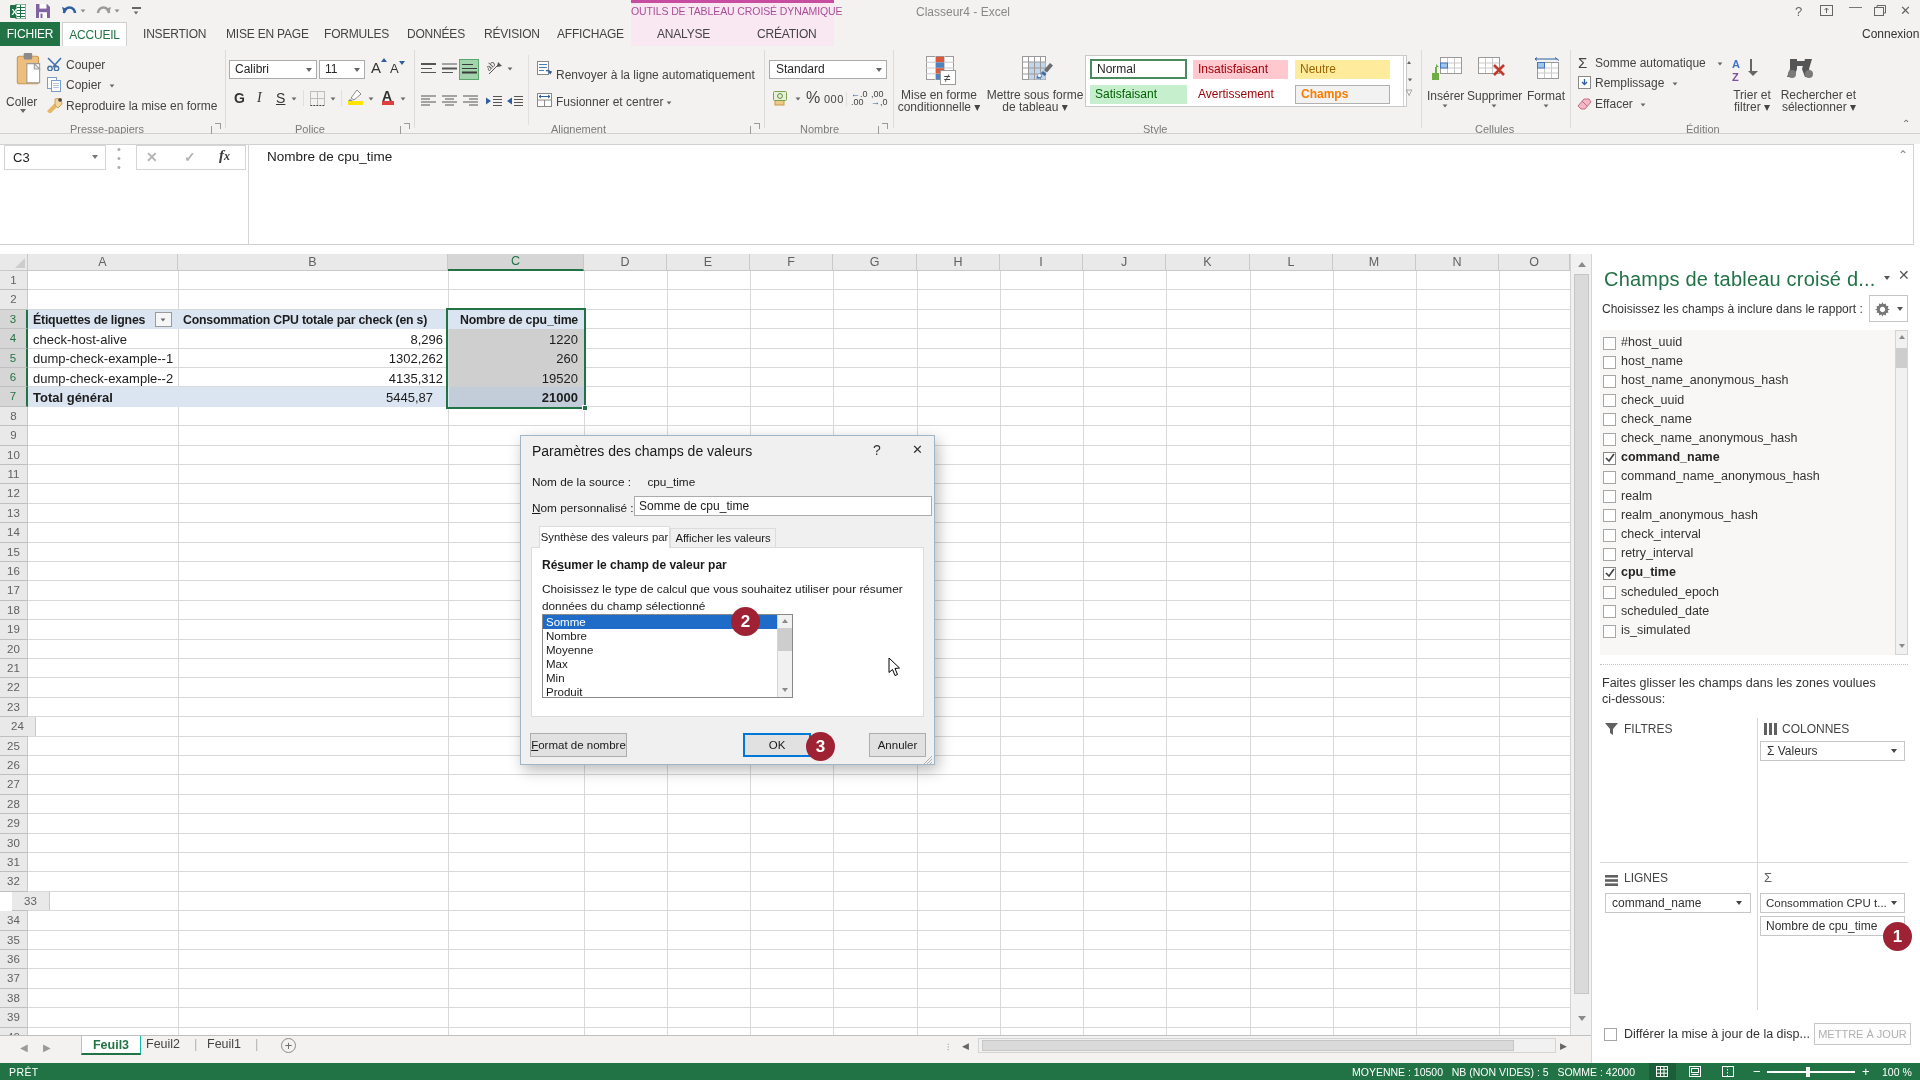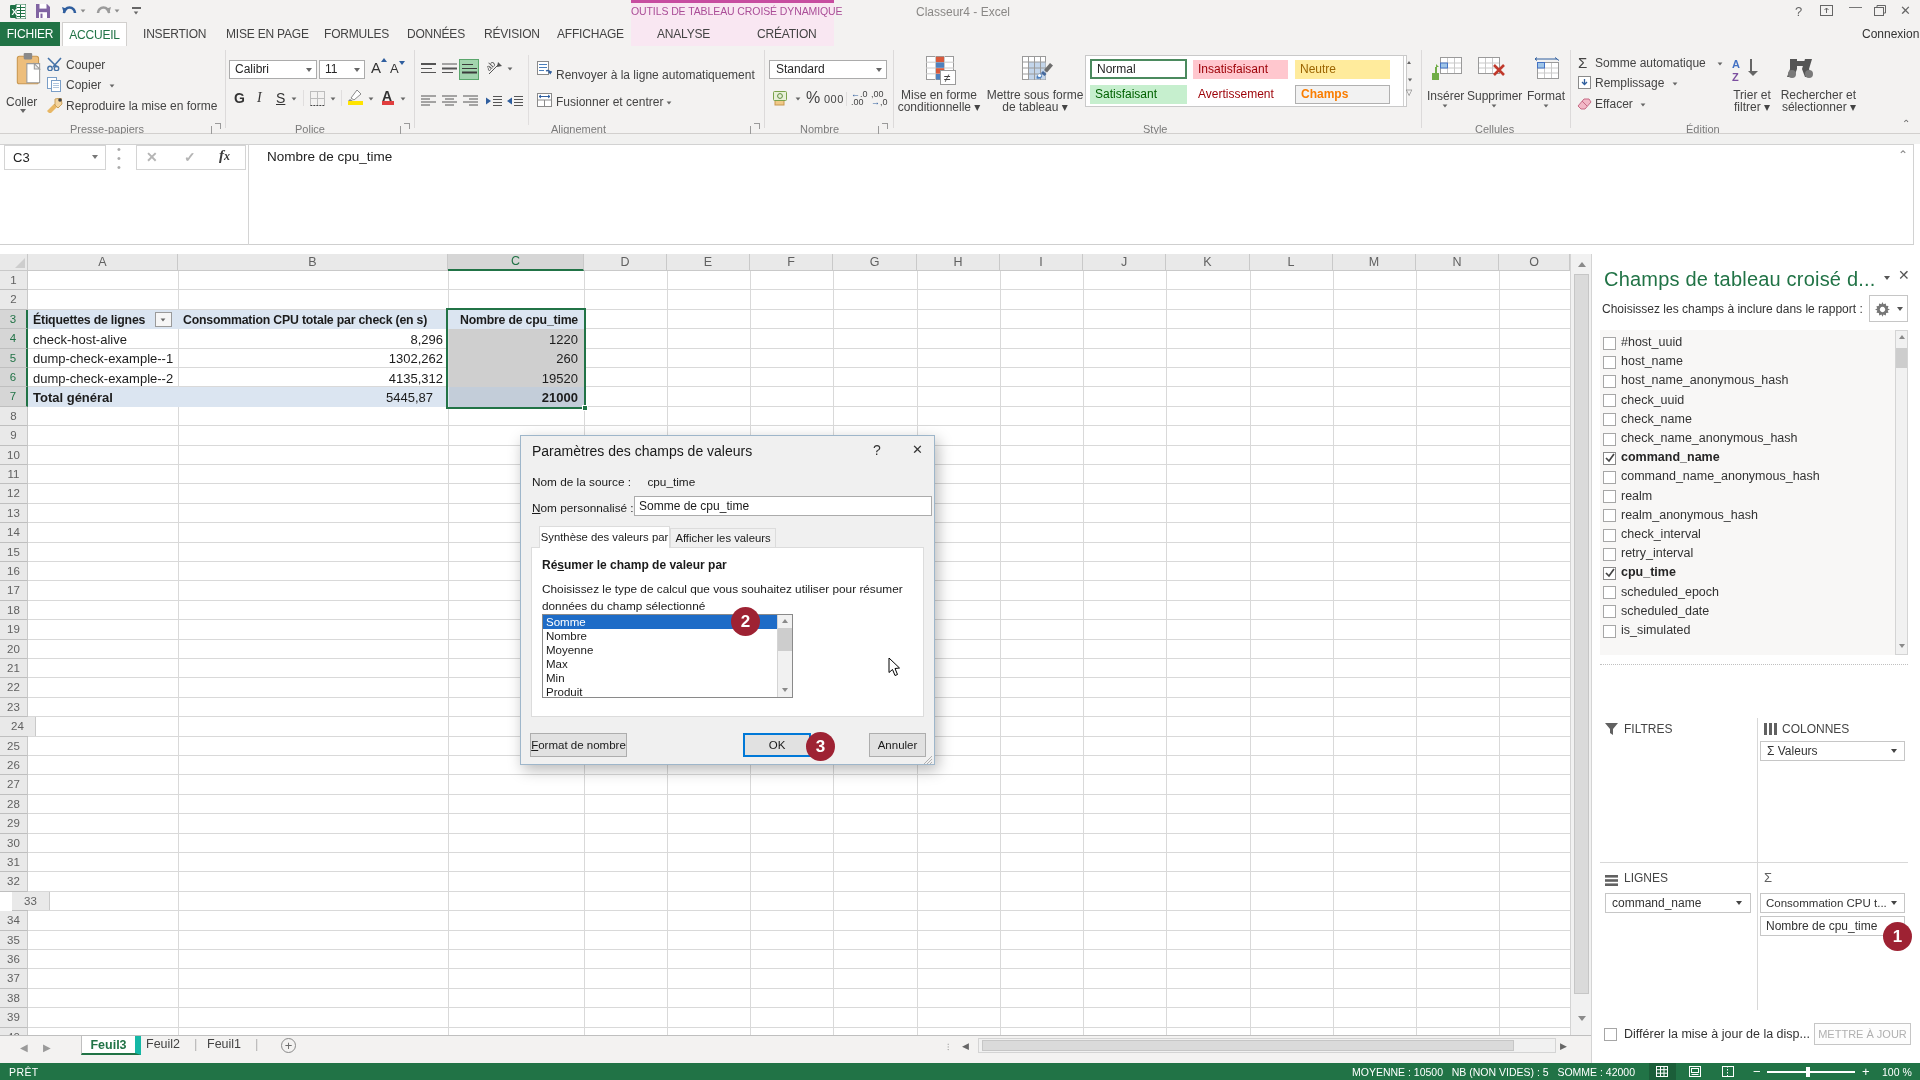--- a/index.html
+++ b/index.html
@@ -600,20 +600,21 @@
   <div class="cb" style="left:11px;top:351.2999999999999px"></div>
   <div class="abs" style="left:29px;top:349.7999999999999px;font-size:12.5px;color:#333">scheduled_date</div>
   <div class="cb" style="left:11px;top:370.4999999999999px"></div>
   <div class="abs" style="left:29px;top:368.9999999999999px;font-size:12.5px;color:#333">is_simulated</div>
   <div class="abs" style="left:303px;top:76px;width:13px;height:325px;background:#f1f1f1;border:1px solid #d4d4d4">
     <div class="dar" style="left:2.5px;top:4px;border-top:none;border-bottom:4px solid #8a8a8a;border-left-width:3px;border-right-width:3px"></div>
     <div class="abs" style="left:0;top:17px;width:11px;height:20px;background:#cdcdcd"></div>
     <div class="dar" style="left:2.5px;top:313px;border-top:4px solid #8a8a8a;border-left-width:3px;border-right-width:3px"></div>
   </div>
   <div class="abs" style="left:8px;top:410px;width:308px;height:0;border-top:1px dotted #c0c0c0"></div>
+  <div class="abs" style="left:10px;top:421px;font-size:12.5px;color:#333;line-height:16px">Faites glisser les champs dans les zones voulues<br>ci-dessous:</div>
 
   <div class="abs" style="left:165px;top:464px;width:1px;height:292px;background:#d8d8d8"></div>
   <div class="abs" style="left:8px;top:608px;width:308px;height:1px;background:#d8d8d8"></div>
   <svg class="abs" style="left:13px;top:469px" width="13" height="12" viewBox="0 0 13 12">
       <path d="M0 0 h13 l-5 6 v6 l-3-2 v-4 z" fill="#616161"></path>
     </svg>
   <div class="abs" style="left:32px;top:468px;font-size:12px;color:#444">FILTRES</div>
   <svg class="abs" style="left:172px;top:469px" width="13" height="12" viewBox="0 0 13 12">
       <g fill="#616161">
         <rect x="0" y="0" width="3" height="12"></rect>
@@ -641,21 +642,21 @@
   <div class="abs" style="left:168px;top:662px;width:145px;height:20px;background:#fff;border:1px solid #c6c6c6;font-size:12px;color:#333;line-height:18px;padding-left:5px;overflow:hidden;white-space:nowrap">Nombre de cpu_time</div>
 
   <div class="cb" style="left:12px;top:774px"></div>
   <div class="abs" style="left:32px;top:773px;font-size:12.5px;color:#333">Différer la mise à jour de la disp...</div>
   <div class="abs" style="left:222px;top:769px;width:97px;height:22px;border:1px solid #c6c6c6;background:#fdfdfd;color:#b0b0b0;font-size:11px;text-align:center;line-height:20px">METTRE À JOUR</div>
 </div>
 
 <div class="abs" id="sheetbar">
   <div class="abs" style="left:20px;top:6px;color:#9a9a9a;font-size:10px">◀</div>
   <div class="abs" style="left:43px;top:6px;color:#9a9a9a;font-size:10px">▶</div>
-  <div class="abs" style="left:81px;top:0;width:60px;height:19px;background:#fff;border-left:1px solid #bfbfbf;border-right:6px solid #14b8a6;border-bottom:2px solid #217346;color:#217346;font-weight:bold;font-size:12.5px;text-align:center;line-height:18px">Feuil3</div>
+  <div class="abs" style="left:81px;top:0;width:60px;height:19px;background:#fff;border-left:1px solid #bfbfbf;border-right:1px solid #14b8a6;border-bottom:2px solid #217346;color:#217346;font-weight:bold;font-size:12.5px;text-align:center;line-height:18px">Feuil3</div>
   <div class="abs" style="left:146px;top:1px;color:#444;font-size:12.5px">Feuil2</div>
   <div class="abs" style="left:194px;top:0px;color:#b5b5b5;font-size:13px">|</div>
   <div class="abs" style="left:207px;top:1px;color:#444;font-size:12.5px">Feuil1</div>
   <div class="abs" style="left:255px;top:0px;color:#b5b5b5;font-size:13px">|</div>
   <div class="abs" style="left:281px;top:2px;width:15px;height:15px;border:1px solid #8a8a8a;border-radius:50%;color:#6a6a6a;font-size:13px;text-align:center;line-height:13px">+</div>
   <div class="abs" style="left:947px;top:4px;color:#9a9a9a;font-size:9px">⁝</div>
   <div class="abs" style="left:962px;top:5px;color:#666;font-size:9px">◀</div>
   <div class="abs" style="left:978px;top:2px;width:578px;height:15px;background:#f1f1f1;border:1px solid #d4d4d4"></div>
   <div class="abs" style="left:982px;top:4px;width:532px;height:11px;background:#dadada;border:1px solid #c6c6c6"></div>
   <div class="abs" style="left:1560px;top:5px;color:#666;font-size:9px">▶</div>

